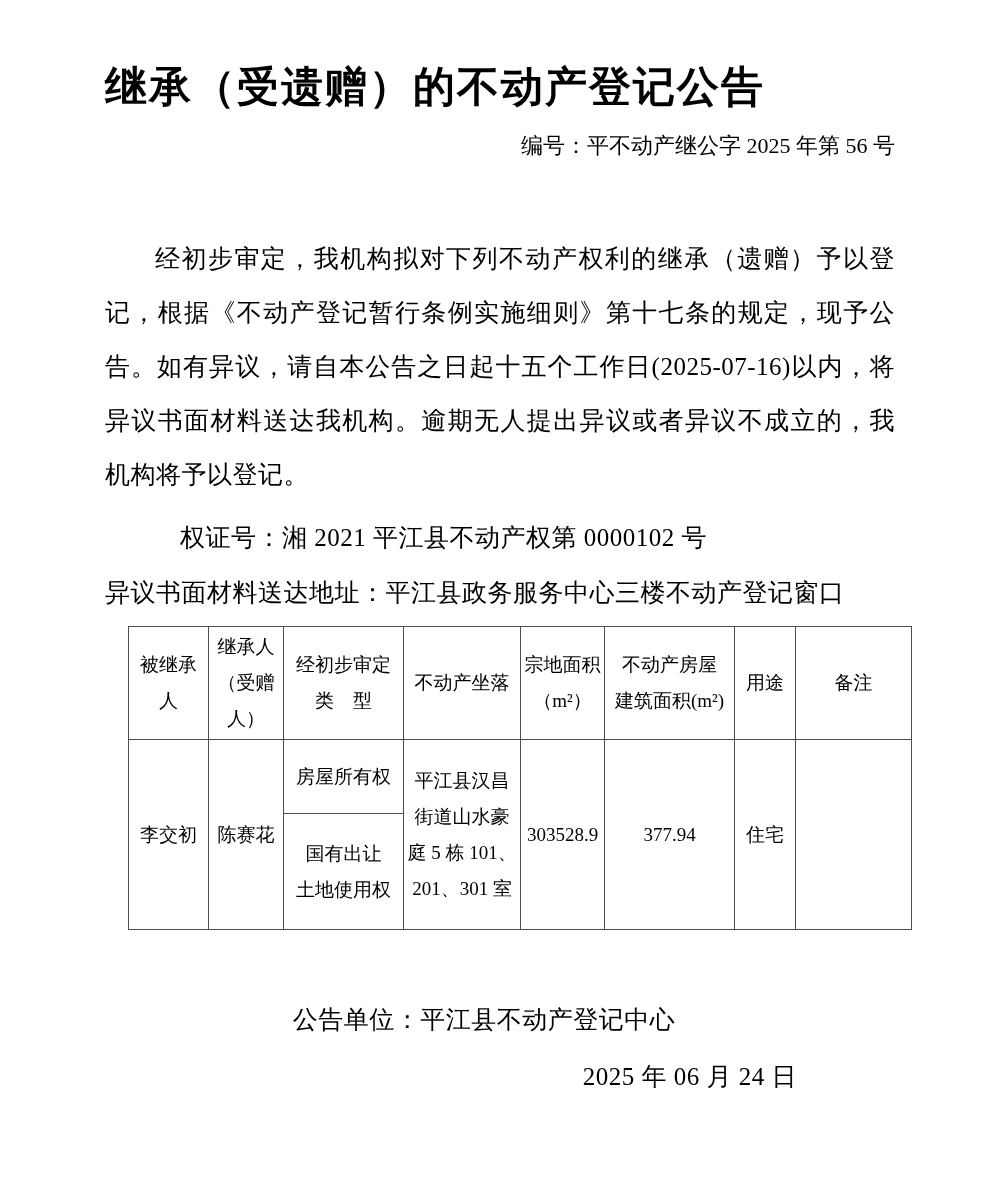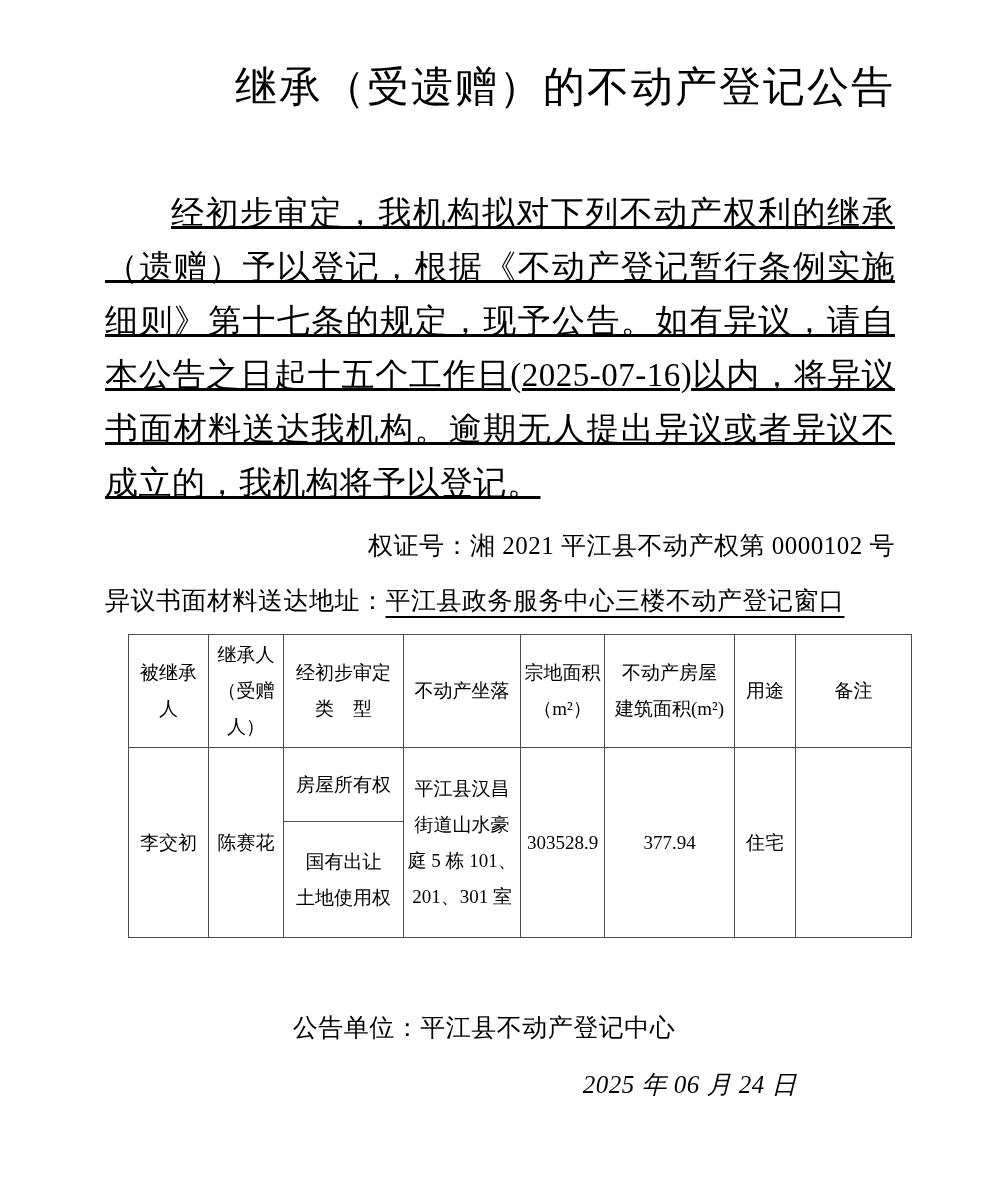--- a/index.html
+++ b/index.html
@@ -13,48 +13,46 @@
   }
   .doc {
     width: 790px;
     margin-left: 105px;
   }
   .doc-title {
     margin-top: 58px;
     font-family: "Liberation Sans", sans-serif;
     font-size: 42px;
     line-height: 58px;
-    font-weight: normal;
-    text-align: right;
+    font-weight: bold;
+    text-align: left;
     letter-spacing: 2px;
   }
   .doc-number {
     margin-top: 14px;
     font-size: 22px;
     line-height: 32px;
     text-align: right;
   }
   .notice-paragraph {
     margin-top: 70px;
-    font-size: 33px;
+    font-size: 25px;
     line-height: 54px;
     text-indent: 2em;
     text-align: justify;
     text-justify: inter-ideograph;
     letter-spacing: 0.5px;
-    text-decoration: underline;
   }
   .info-line {
     font-size: 25px;
     line-height: 55px;
     letter-spacing: 0.5px;
   }
-  .cert-line { margin-top: 8px; text-indent: 3em; text-align: right; }
+  .cert-line { margin-top: 8px; text-indent: 3em; }
   .u {
-    text-decoration: underline;
     text-underline-offset: 7px;
     text-decoration-thickness: 1.5px;
   }
   table.reg-table {
     margin-top: 6px;
     width: 783px;
     border-collapse: collapse;
     table-layout: fixed;
     margin-left: 23px;
   }
@@ -87,30 +85,30 @@
     padding-right: 32px;
     letter-spacing: 0.5px;
   }
   .footer-date {
     margin-top: 2px;
     font-size: 25px;
     line-height: 55px;
     text-align: right;
     padding-right: 98px;
     letter-spacing: 0.5px;
-    font-style: italic;
   }
 </style>
 </head>
 <body>
 
 <div class="doc">
 
   <h1 class="doc-title">继承（受遗赠）的不动产登记公告</h1>
 
+  <div class="doc-number">编号：平不动产继公字 2025 年第 56 号</div>
 
   <p class="notice-paragraph">经初步审定，我机构拟对下列不动产权利的继承（遗赠）予以登记，根据《不动产登记暂行条例实施细则》第十七条的规定，现予公告。如有异议，请自本公告之日起十五个工作日(2025-07-16)以内，将异议书面材料送达我机构。逾期无人提出异议或者异议不成立的，我机构将予以登记。</p>
 
   <p class="info-line cert-line">权证号：湘 2021 平江县不动产权第 0000102 号</p>
 
   <p class="info-line"><span>异议书面材料送达地址：</span><span class="u">平江县政务服务中心三楼不动产登记窗口</span></p>
 
 
   <table class="reg-table">
     <colgroup>

